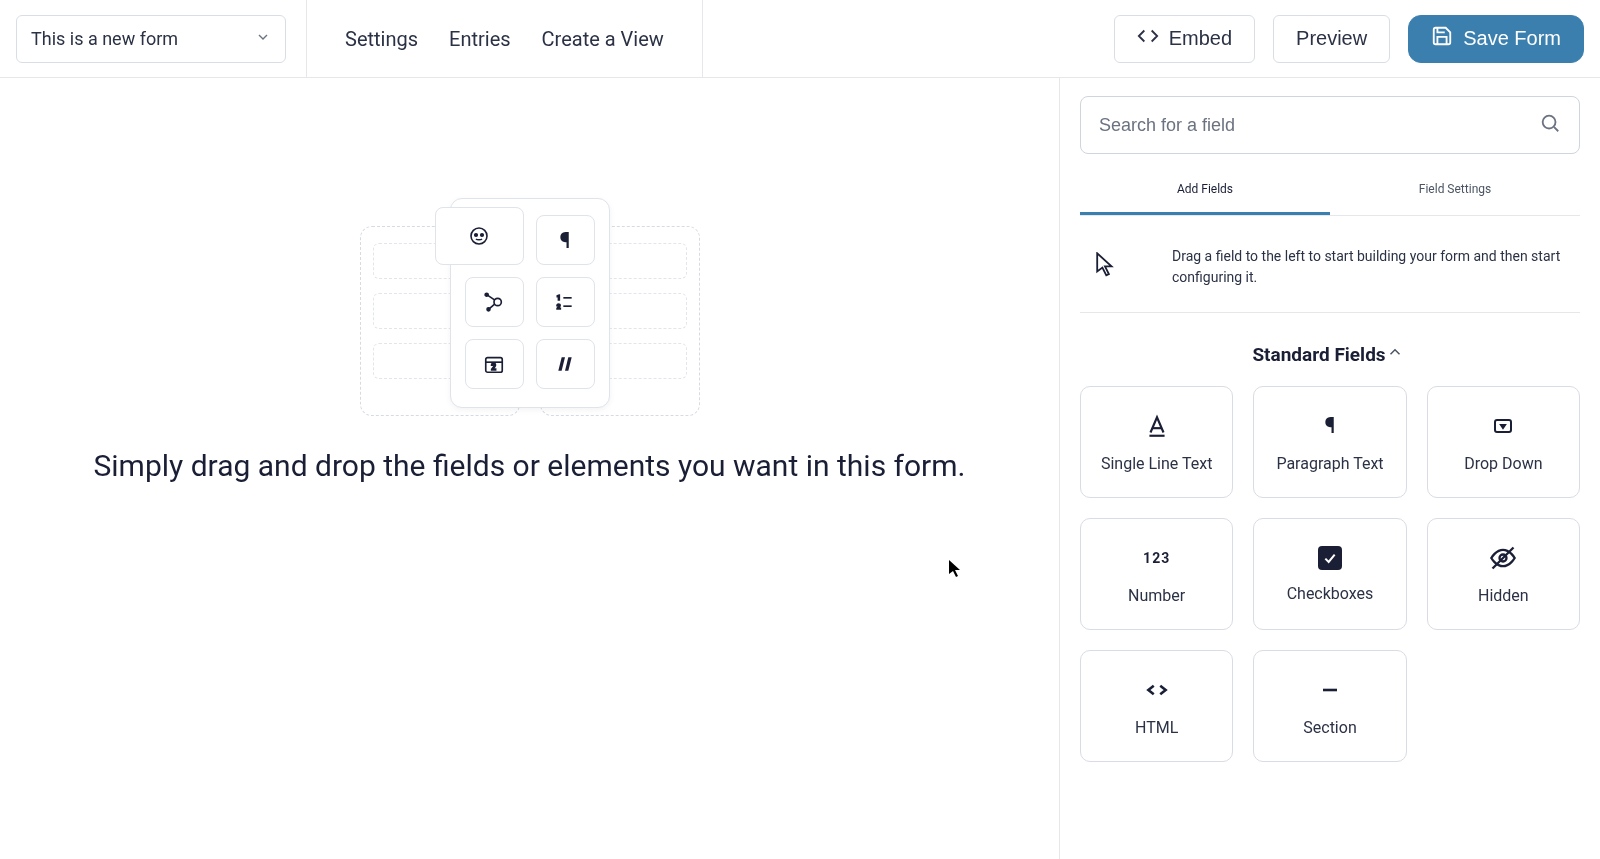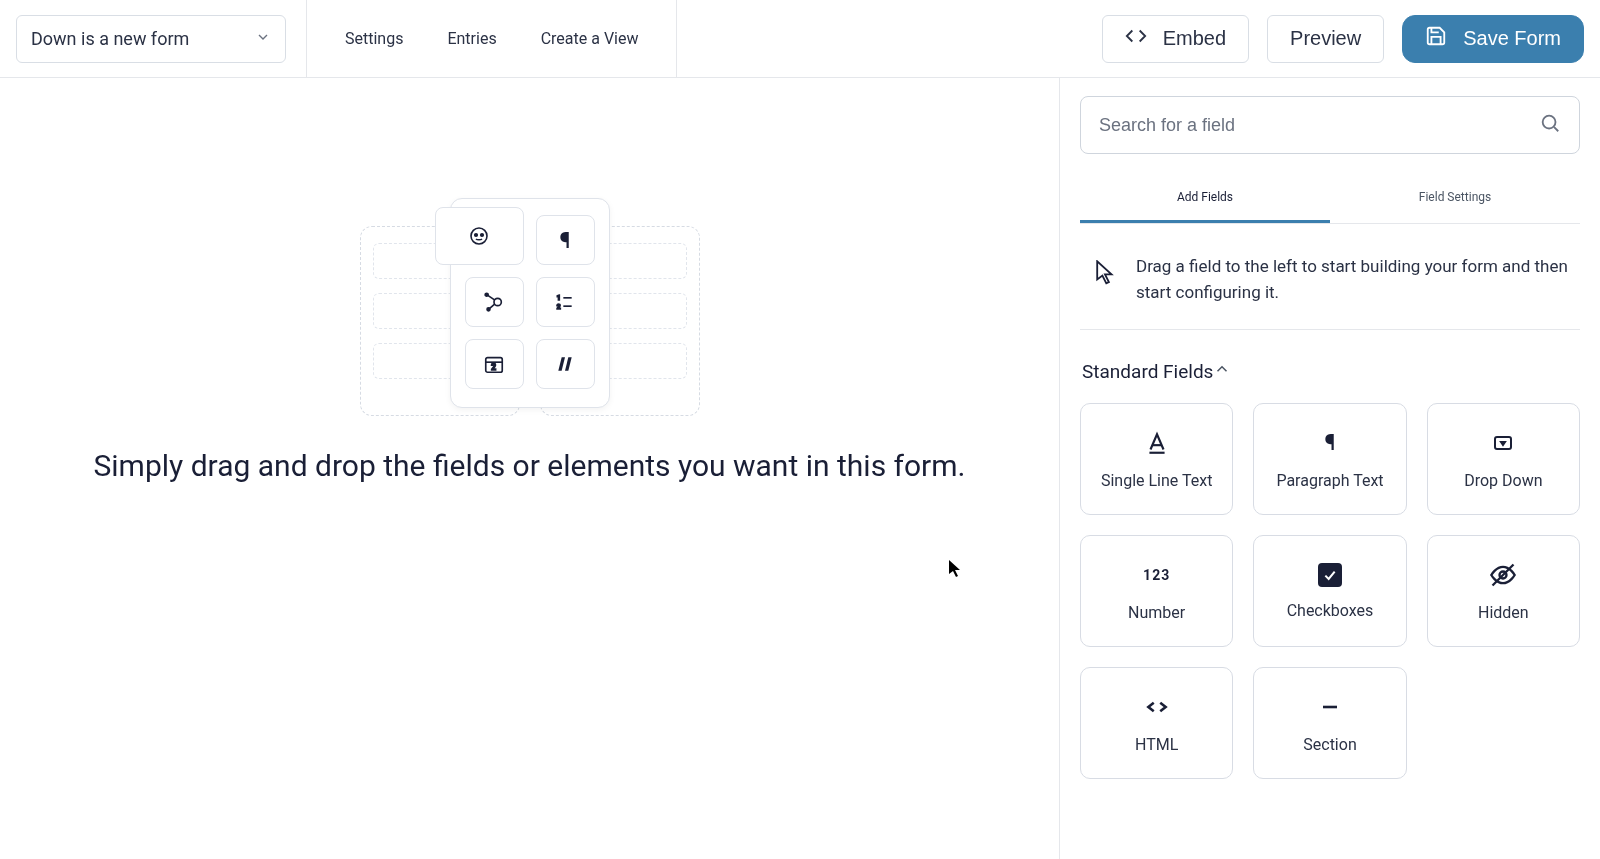--- a/index.html
+++ b/index.html
@@ -37,35 +37,35 @@
   .form-title .chev { color: #6b7280; }
 
   .top-divider {
     width: 1px;
     height: 78px;
     background: #e5e7eb;
   }
 
   .top-links {
     display: flex;
-    gap: 44px;
+    gap: 31px;
     padding: 0 18px;
-    font-size: 16px;
+    font-size: 20px;
     color: #2b3245;
   }
   .top-link { cursor: pointer; }
 
   .top-spacer { flex: 1; }
 
   .top-actions { display: flex; gap: 18px; align-items: center; }
   .btn {
     display: inline-flex;
     align-items: center;
     justify-content: center;
-    gap: 16px;
+    gap: 10px;
     height: 48px;
     padding: 0 22px;
     border-radius: 6px;
     font-size: 20px;
     cursor: pointer;
     border: 1px solid #d9dee5;
     background: #fff;
     color: #2b3245;
   }
   .btn-primary {
@@ -166,21 +166,21 @@
     overflow-y: auto;
     padding: 18px 20px 30px 20px;
   }
   .search-box {
     display: flex;
     align-items: center;
     height: 58px;
     border: 1.5px solid #cfd5dd;
     border-radius: 8px;
     padding: 0 18px;
-    margin-bottom: 20px;
+    margin-bottom: 12px;
   }
   .search-box input {
     flex: 1;
     border: none;
     outline: none;
     font-size: 18px;
     color: #4b5563;
     background: transparent;
   }
   .search-box input::placeholder { color: #6b7280; }
@@ -207,29 +207,29 @@
 
   .hint-row {
     display: flex;
     gap: 20px;
     align-items: flex-start;
     padding: 8px 10px 24px 14px;
     border-bottom: 1px solid #e5e7eb;
     margin-bottom: 26px;
   }
   .hint-row .hint-icon { color: #1a1f36; margin-top: 6px; }
-  .hint-text { font-size: 17px; line-height: 1.5; color: #2b3245; }
+  .hint-text { font-size: 14px; line-height: 1.5; color: #2b3245; margin-left: 36px; }
 
   .section-header {
     display: flex;
     align-items: center;
-    justify-content: flex-start;
+    justify-content: center;
     font-size: 19px;
     color: #1a1f36;
-    font-weight: 400;
+    font-weight: 700;
     padding: 4px 6px 20px 2px;
   }
 
   .fields-grid {
     display: grid;
     grid-template-columns: repeat(3, 1fr);
     gap: 20px;
   }
   .field-card {
     border: 1px solid #d8dce4;
@@ -268,21 +268,21 @@
     height: 24px;
   }
   .fi.radio-shape svg { display:block; }
 
 </style>
 </head>
 <body>
 
 <div class="topbar">
   <div class="form-title">
-    <span>Down is a new form</span>
+    <span>This is a new form</span>
     <span class="chev">
       <svg width="16" height="16" viewBox="0 0 24 24" fill="none" stroke="currentColor" stroke-width="2">
           <polyline points="6 9 12 15 18 9"></polyline>
         </svg>
     </span>
   </div>
   <div class="top-divider"></div>
 
   <div class="top-links">
     <div class="top-link">Settings</div>

